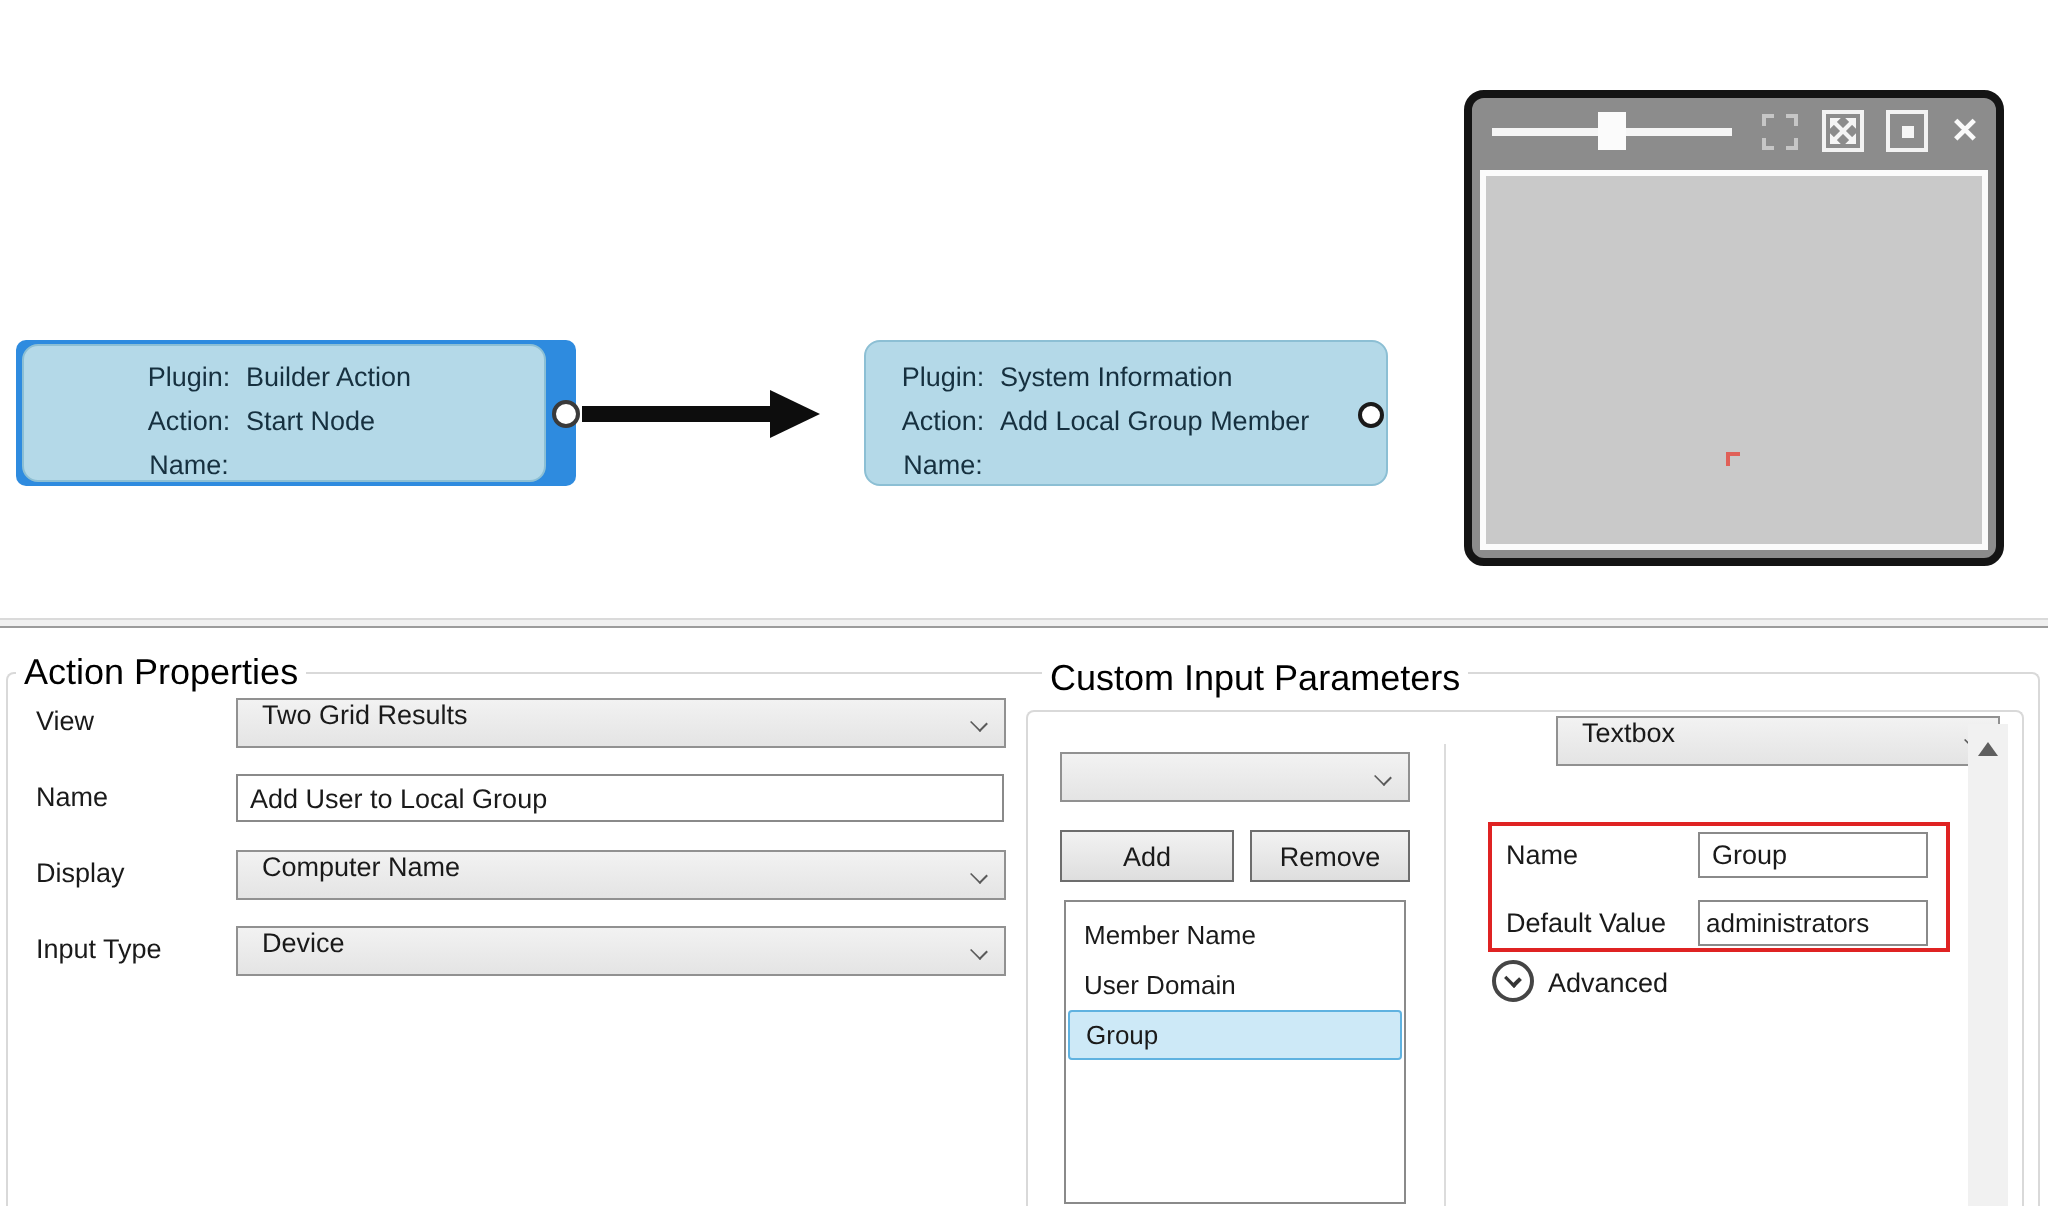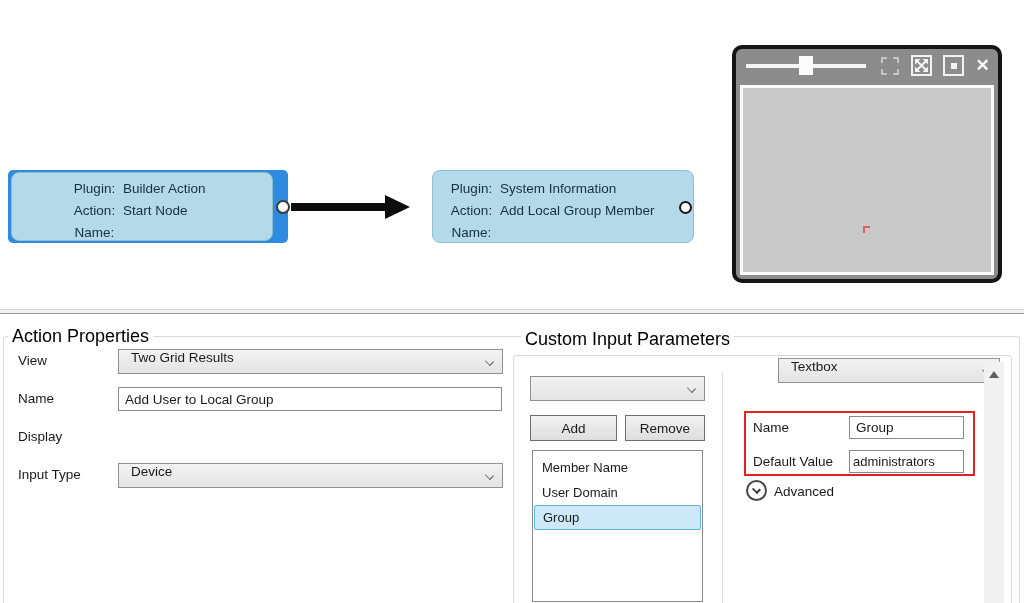--- a/index.html
+++ b/index.html
@@ -161,20 +161,24 @@
   <div class="field-label" style="left:18px;top:353px;">View</div>
   <div class="combo" style="left:118px;top:349px;width:385px;">
     <span>Two Grid Results</span>
       <span class="chev"></span>
   </div>
 
   <div class="field-label" style="left:18px;top:391px;">Name</div>
   <input class="tbox" style="left: 118px; top: 387px; width: 384px; height: 24px;" value="Add User to Local Group">
 
   <div class="field-label" style="left:18px;top:429px;">Display</div>
+  <div class="combo" style="left:118px;top:425px;width:385px;">
+    <span>Computer Name</span>
+      <span class="chev"></span>
+  </div>
 
   <div class="field-label" style="left:18px;top:467px;">Input Type</div>
   <div class="combo" style="left:118px;top:463px;width:385px;">
     <span>Device</span>
       <span class="chev"></span>
   </div>
 
   <div class="groupbox gb-custom"></div>
   <div class="gb-label" style="left:521px;top:332px;">Custom Input Parameters</div>
 

